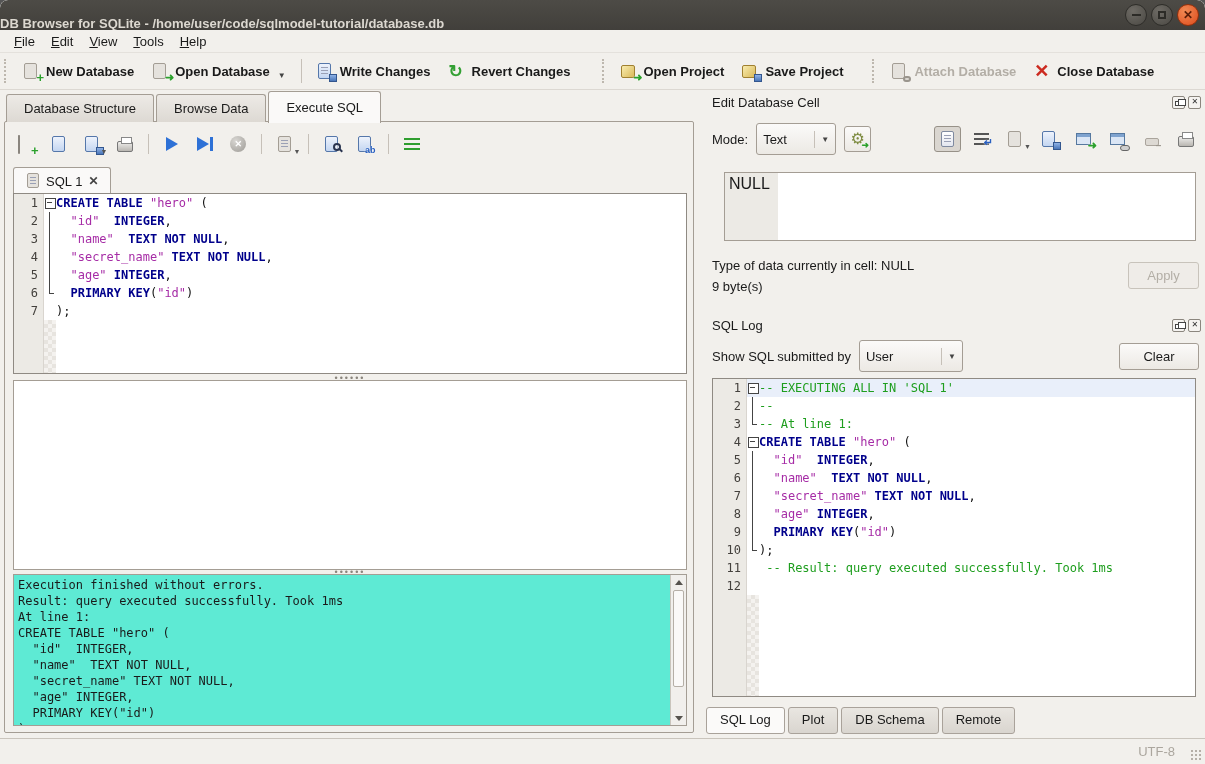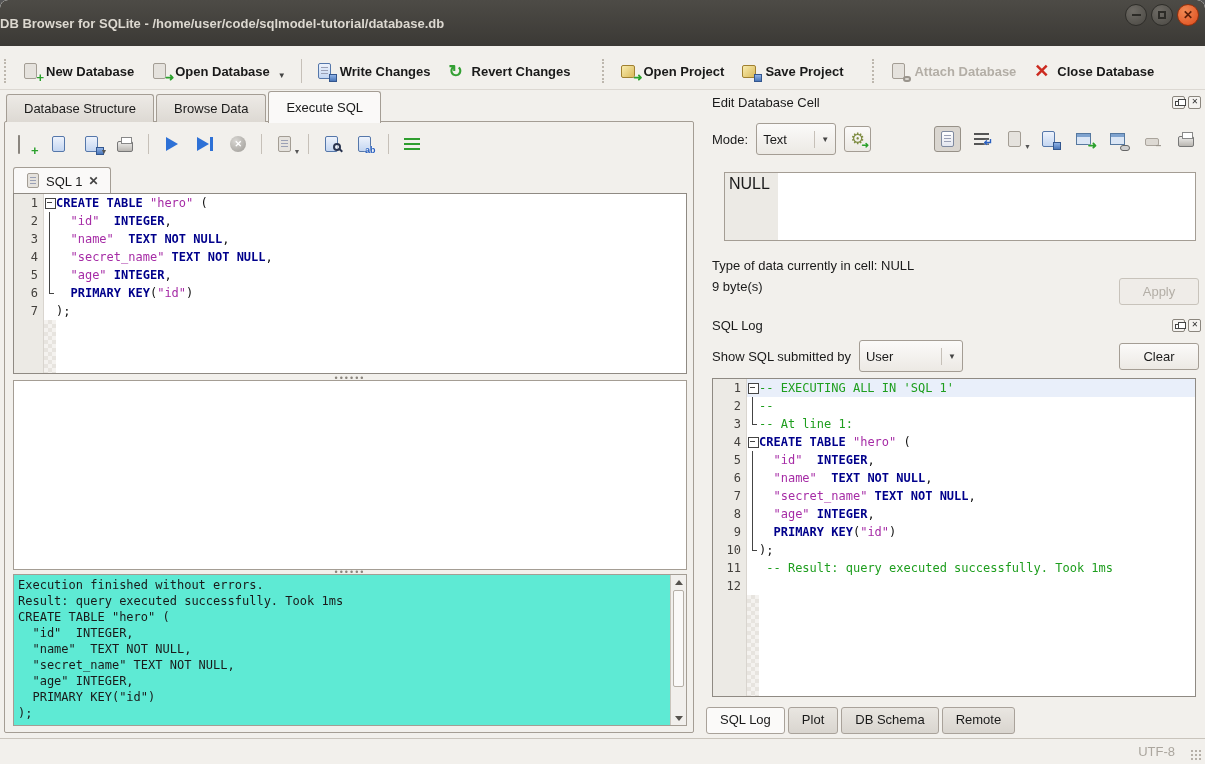--- a/index.html
+++ b/index.html
@@ -172,20 +172,27 @@
         </span>
       <span class="wbtn">
           <span class="sq"></span>
         </span>
       <span class="wbtn close">
           <span>✕</span>
         </span>
     </div>
   </div>
 
+  <div class="menubar">
+    <span class="menu-item">File</span>
+    <span class="menu-item">Edit</span>
+    <span class="menu-item">View</span>
+    <span class="menu-item">Tools</span>
+    <span class="menu-item">Help</span>
+  </div>
 
   <div class="toolbar">
     <span class="thandle"></span>
     <div class="tbtn">
       <span class="ic">
           <span class="pg gray"></span>
           <span class="bdg bplus">+</span>
         </span>
       <span class="lbl">New Database</span>
     </div>
@@ -368,21 +375,21 @@
             <span class="codeln"></span>
           </span>
         </div>
       </div>
 
     <div class="splitter" style="top:253px">••••••</div>
     <div class="grid-pane"></div>
     <div class="splitter" style="top:447px">••••••</div>
 
     <div class="output">
-      <div class="output-lines" id="output-lines"><div>Execution finished without errors.</div><div>Result: query executed successfully. Took 1ms</div><div>CREATE TABLE "hero" (</div><div>  "id"  INTEGER,</div><div>  "name"  TEXT NOT NULL,</div><div>  "secret_name" TEXT NOT NULL,</div><div>  "age" INTEGER,</div><div>  PRIMARY KEY("id")</div><div>);</div></div>
+      <div class="output-lines" id="output-lines"><div>Execution finished without errors.</div><div>Result: query executed successfully. Took 1ms</div><div>At line 1:</div><div>CREATE TABLE "hero" (</div><div>  "id"  INTEGER,</div><div>  "name"  TEXT NOT NULL,</div><div>  "secret_name" TEXT NOT NULL,</div><div>  "age" INTEGER,</div><div>  PRIMARY KEY("id")</div><div>);</div></div>
       <div class="vsb">
         <span class="sb-arrow up">
             <span class="tri-up"></span>
           </span>
         <span class="sb-thumb"></span>
         <span class="sb-arrow dn">
             <span class="tri-dn"></span>
           </span>
       </div>
     </div>
@@ -452,21 +459,21 @@
   <div class="cell-editor">
     <div class="cell-gutter">NULL</div>
     <div style="flex:1;background:#fff"></div>
   </div>
 
   <div class="rowflex" style="left:712px;top:258px;width:487px;height:40px;align-items:flex-start">
     <span>
       <div class="label13">Type of data currently in cell: NULL</div>
       <div class="label13" style="margin-top:6px">9 byte(s)</div>
     </span>
-    <span class="btn disabled" style="margin-left:auto;width:80px;margin-top:20px">Apply</span>
+    <span class="btn disabled" style="margin-left:auto;width:71px;margin-top:4px">Apply</span>
   </div>
 
   <div class="dockhdr" style="left:712px;top:315px;width:489px">
     <span>SQL Log</span>
     <span class="dock-btns">
       <span class="dbtn">
           <span class="rest"></span>
         </span>
       <span class="dbtn closeb"></span>
     </span>

